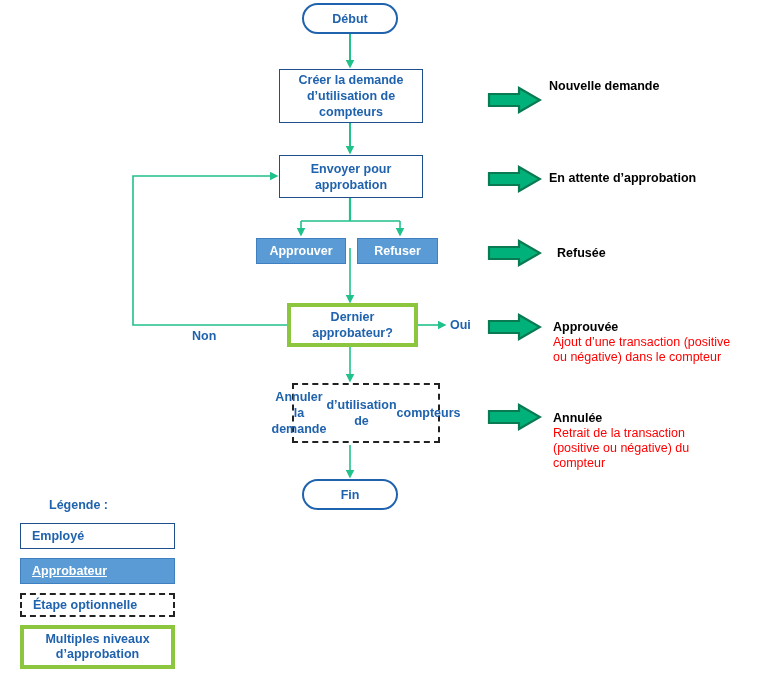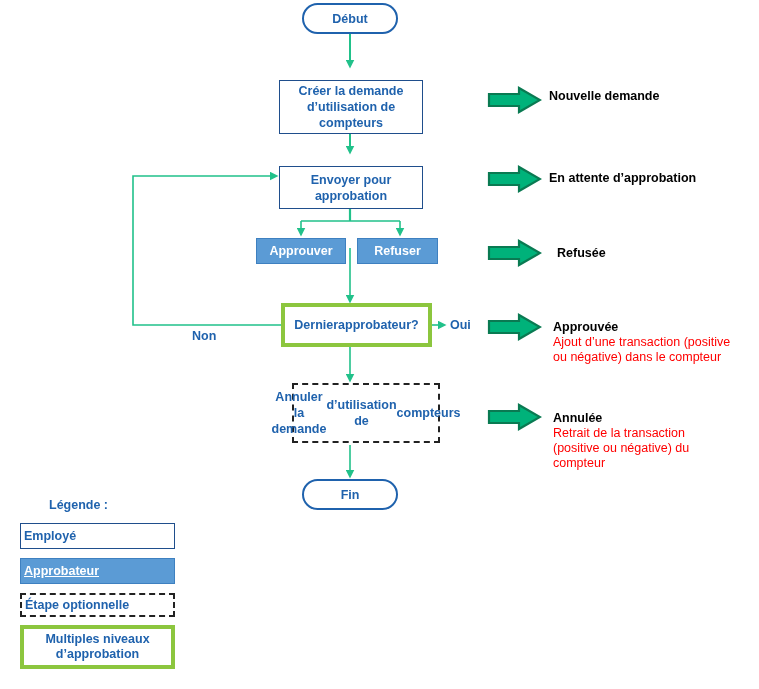--- a/index.html
+++ b/index.html
@@ -34,21 +34,20 @@
     line-height: 16px;
     background: #ffffff;
     z-index: 3;
   }
   .node.terminator {
     border: 2px solid #1F62AD;
     border-radius: 18px;
   }
   .node.process {
     border: 1.5px solid #1F4E8C;
-    margin-top: 11px;
   }
   .node.approver {
     background: #5B9BD5;
     border: 1.5px solid #3E80C0;
     color: #ffffff;
   }
   .node.optional {
     border: 2px dashed #222222;
   }
   .node.multilevel {
@@ -104,21 +103,21 @@
     align-items: center;
     color: #1F62AD;
     font-weight: bold;
     font-size: 12.5px;
     line-height: 15px;
     background: #ffffff;
     z-index: 4;
   }
   .legend-box.lg-left {
     justify-content: flex-start;
-    padding-left: 3px;
+    padding-left: 11px;
   }
   .legend-box.lg-center {
     justify-content: center;
     text-align: center;
   }
 </style>
 </head>
 <body>
 
 <svg id="canvas" viewBox="0 0 759 689" xmlns="http://www.w3.org/2000/svg">
@@ -164,42 +163,42 @@
 </div>
 
 <div class="node approver" style="left:256px; top:238px; width:90px; height:26px;">
   <span>Approuver</span>
 </div>
 
 <div class="node approver" style="left:357px; top:238px; width:81px; height:26px;">
   <span>Refuser</span>
 </div>
 
-<div class="node multilevel" style="left:281px; top:303px; width:151px; height:44px; flex-direction:row;">
+<div class="node multilevel" style="left:287px; top:303px; width:131px; height:44px; flex-direction:column;">
   <span>Dernier</span>
   <span>approbateur?</span>
 </div>
 
 <div class="node optional" style="left:292px; top:383px; width:148px; height:60px; flex-direction:row;">
   <span>Annuler la demande</span>
   <span>d’utilisation de</span>
   <span>compteurs</span>
 </div>
 
 <div class="node terminator" style="left:302px; top:479px; width:96px; height:31px;">
   <span>Fin</span>
 </div>
 
 <div class="edge-label" style="left:192px; top:329px;">Non</div>
 <div class="edge-label" style="left:450px; top:318px;text-align:center;">Oui</div>
 
 <svg class="block-arrow" style="left:487px; top:86px;" width="55" height="28" viewBox="0 0 55 28">
   <path d="M2,8 L32,8 L32,2 L53,14 L32,26 L32,20 L2,20 Z" fill="#00B27A" stroke="#0A7A52" stroke-width="2.2" stroke-linejoin="miter"></path>
 </svg>
-<div class="annotation" style="left:549px; top:89px;">
+<div class="annotation" style="left:549px; top:79px;">
   <div class="ann-title">Nouvelle demande</div>
 </div>
 
 <svg class="block-arrow" style="left:487px; top:165px;" width="55" height="28" viewBox="0 0 55 28">
   <path d="M2,8 L32,8 L32,2 L53,14 L32,26 L32,20 L2,20 Z" fill="#00B27A" stroke="#0A7A52" stroke-width="2.2" stroke-linejoin="miter"></path>
 </svg>
 <div class="annotation" style="left:549px; top:171px;">
   <div class="ann-title">En attente d’approbation</div>
 </div>
 

